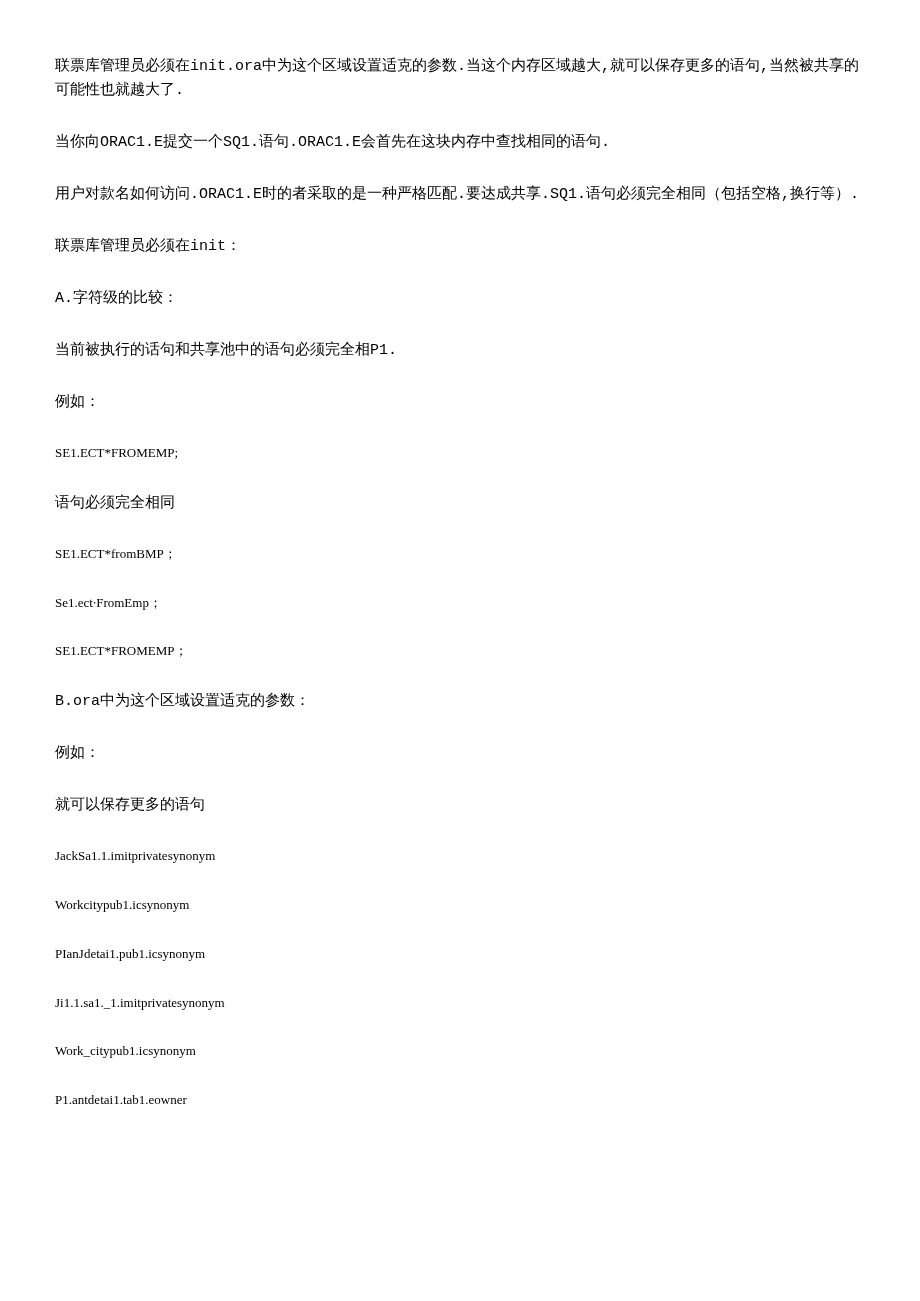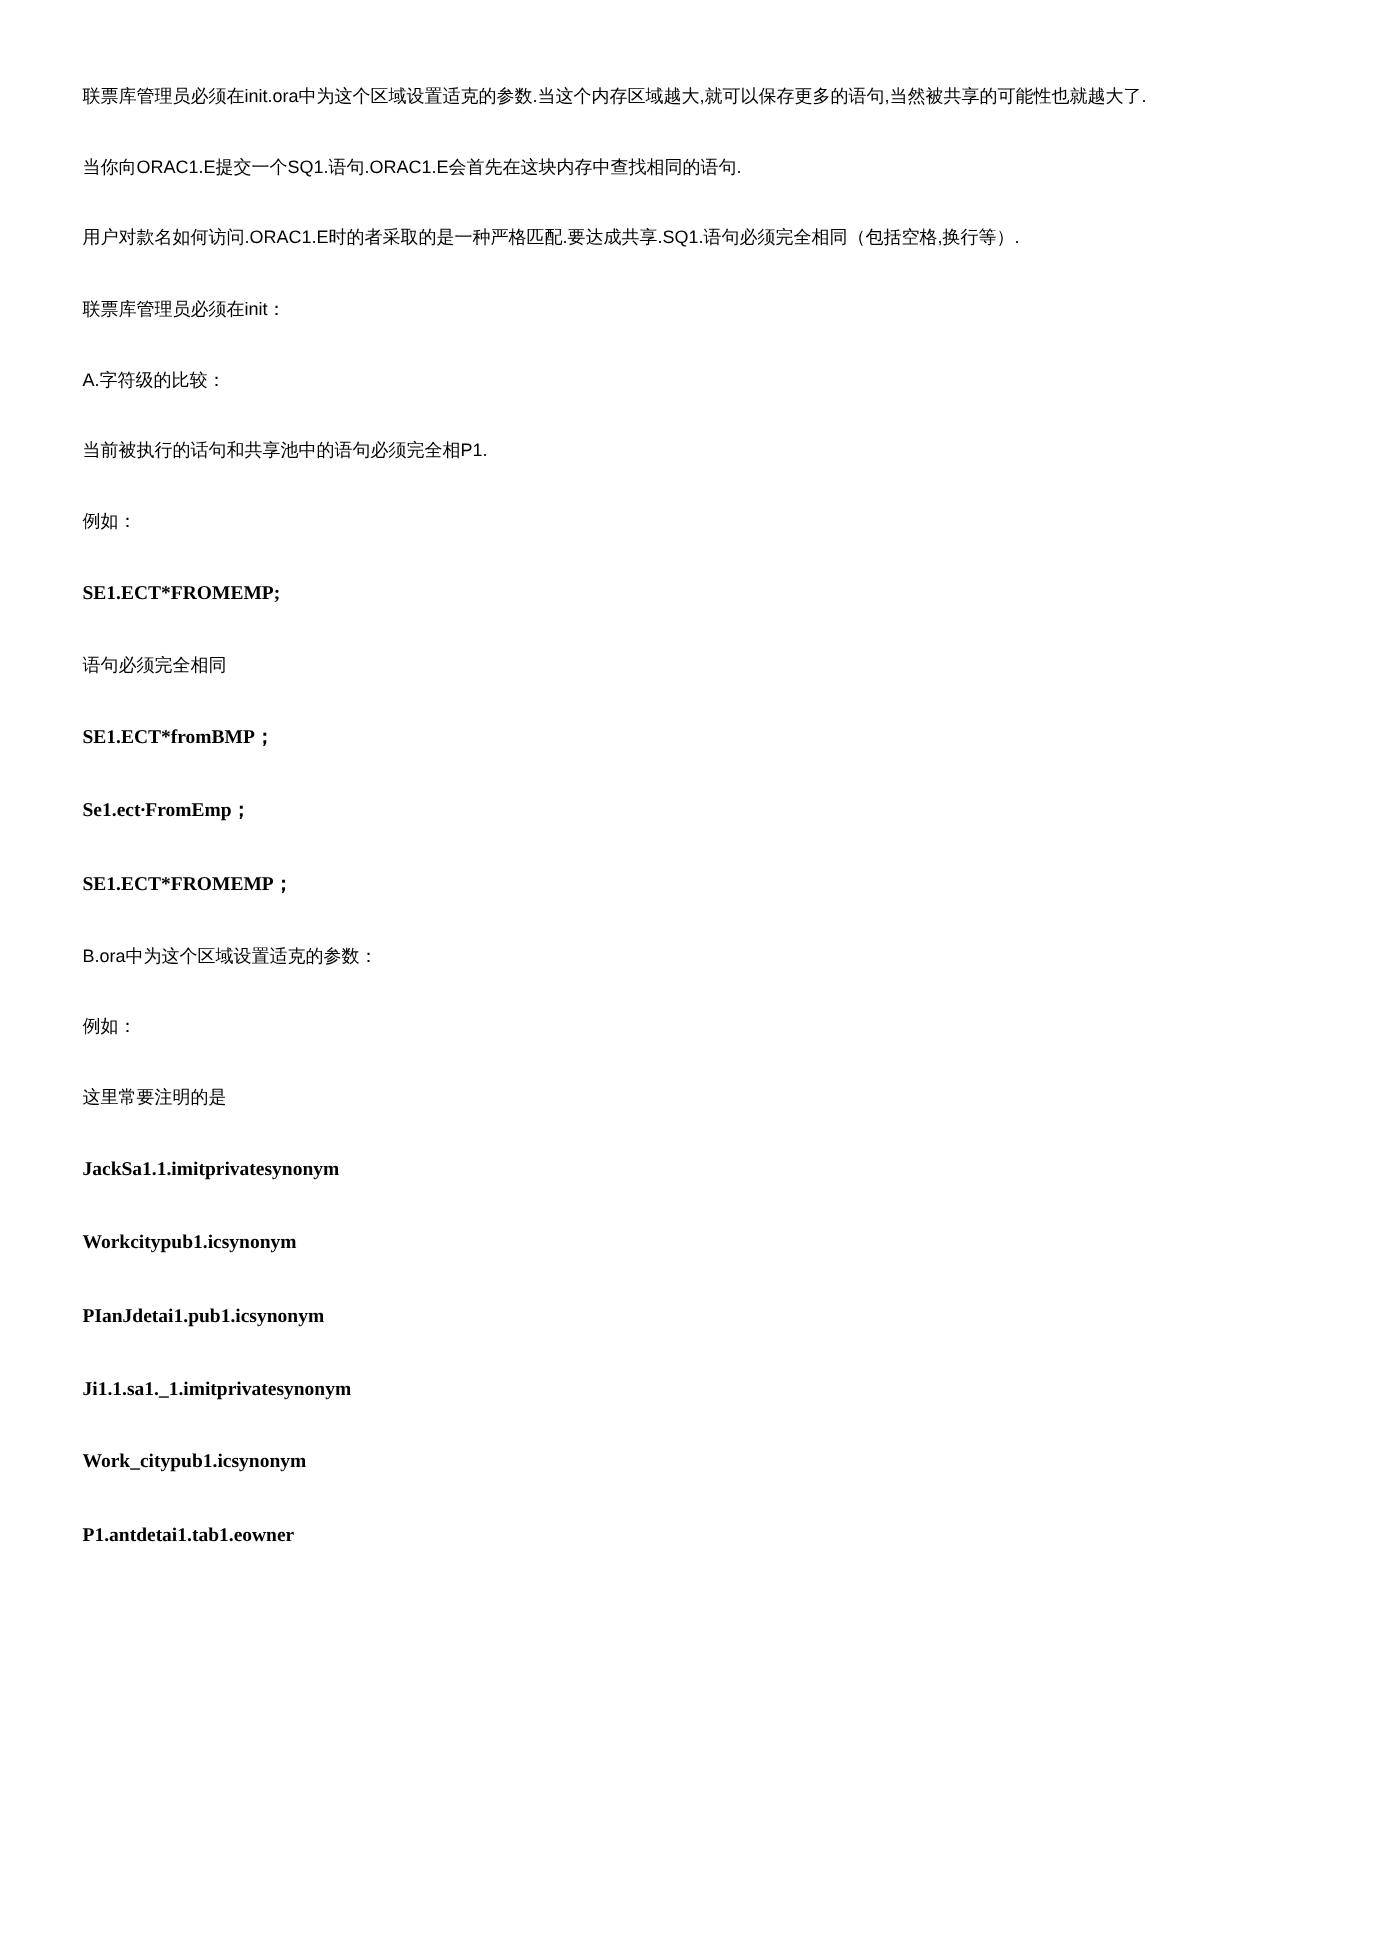--- a/index.html
+++ b/index.html
@@ -9,27 +9,28 @@
     }
     body {
       font-family: "Microsoft YaHei", "SimSun", sans-serif;
       background: #ffffff;
       padding: 55px 55px 55px 55px;
       width: 920px;
       color: #000000;
       line-height: 1.6;
     }
     .paragraph {
-      font-size: 12px;
+      font-size: 15px;
       margin-bottom: 28px;
       color: #000000;
+      font-family: Liberation Mono, monospace;
     }
     .code-line {
       font-size: 13px;
-      font-weight: bold;
+      font-weight: normal;
       margin-bottom: 28px;
       color: #000000;
       font-family: "Times New Roman", serif;
     }
   </style>
 </head>
 <body>
 
 <div class="paragraph">联票库管理员必须在init.ora中为这个区域设置适克的参数.当这个内存区域越大,就可以保存更多的语句,当然被共享的可能性也就越大了.</div>
 
@@ -52,21 +53,21 @@
 <div class="code-line">SE1.ECT*fromBMP；</div>
 
 <div class="code-line">Se1.ect∙FromEmp；</div>
 
 <div class="code-line">SE1.ECT*FROMEMP；</div>
 
 <div class="paragraph">B.ora中为这个区域设置适克的参数：</div>
 
 <div class="paragraph">例如：</div>
 
-<div class="paragraph">这里常要注明的是</div>
+<div class="paragraph">就可以保存更多的语句</div>
 
 <div class="code-line">JackSa1.1.imitprivatesynonym</div>
 
 <div class="code-line">Workcitypub1.icsynonym</div>
 
 <div class="code-line">PIanJdetai1.pub1.icsynonym</div>
 
 <div class="code-line">Ji1.1.sa1._1.imitprivatesynonym</div>
 
 <div class="code-line">Work_citypub1.icsynonym</div>

